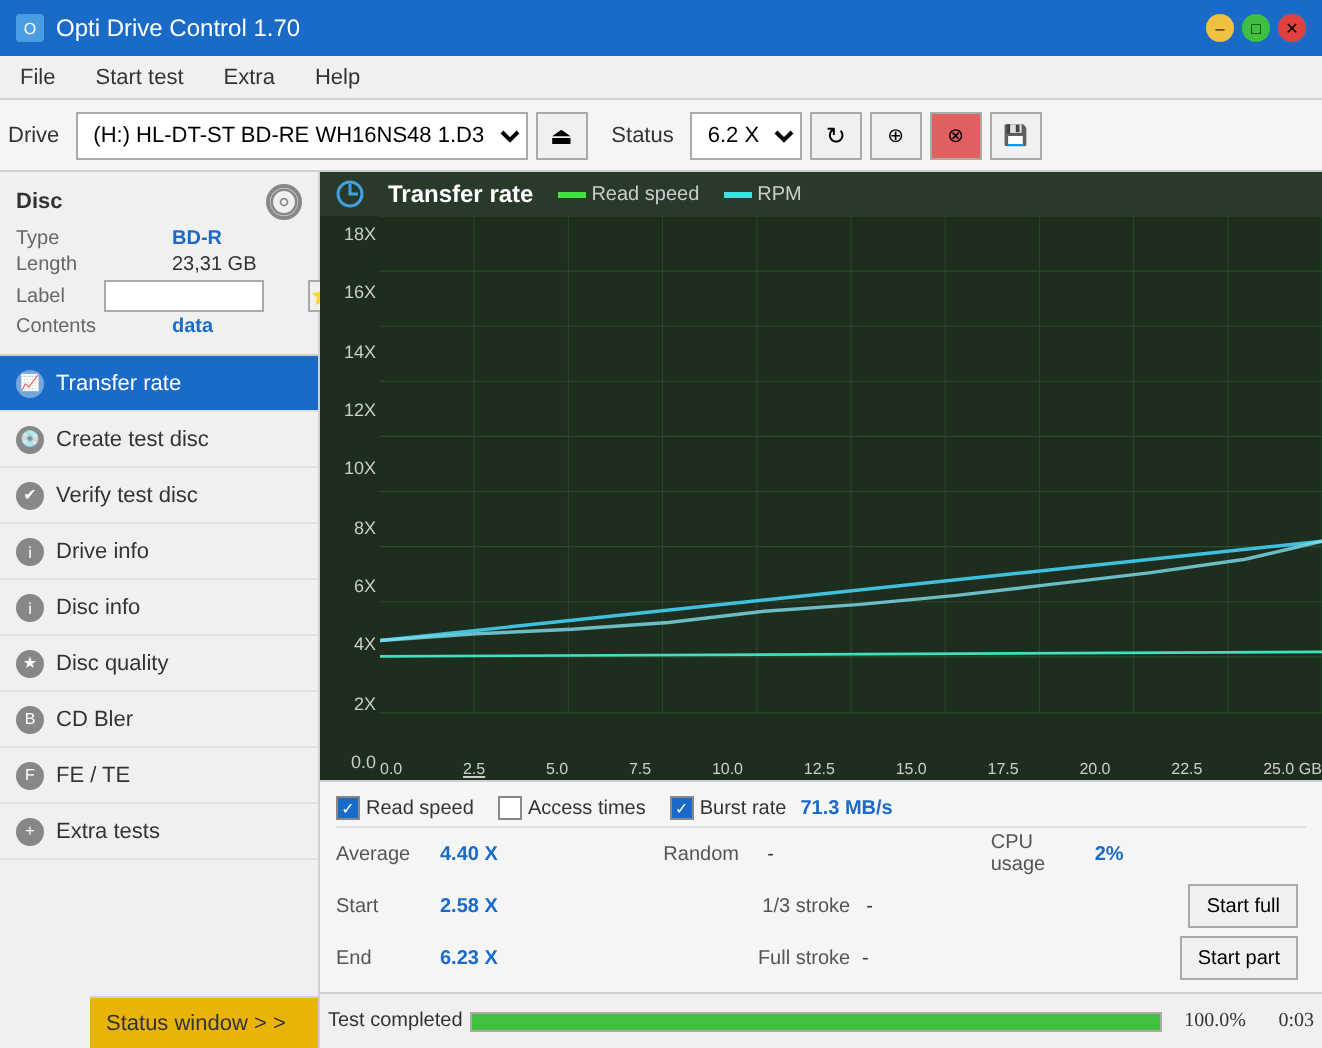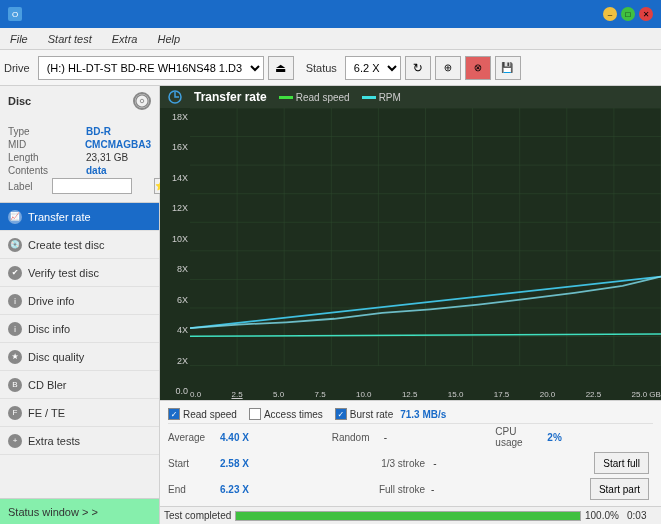--- a/index.html
+++ b/index.html
@@ -10,89 +10,90 @@
     .title-bar-left { display: flex; align-items: center; gap: 6px; }
     .title-bar-icon { width: 14px; height: 14px; background: #4a9de0; border-radius: 2px; display: flex; align-items: center; justify-content: center; font-size: 8px; color: white; }
     .title-bar-controls { display: flex; gap: 4px; }
     .title-btn { width: 14px; height: 14px; border-radius: 50%; border: none; cursor: pointer; font-size: 8px; display: flex; align-items: center; justify-content: center; }
     .title-btn.min { background: #f0c040; }
     .title-btn.max { background: #40c040; }
     .title-btn.close { background: #e04040; }
 
     
     .menu-bar { background: #f0f0f0; height: 22px; display: flex; align-items: center; padding: 0 4px; border-bottom: 1px solid #d0d0d0; gap: 8px; }
-    .menu-item { padding: 2px 6px; cursor: pointer; font-size: 11px; color: #333; font-style: italic; }
+    .menu-item { padding: 2px 6px; cursor: pointer; font-size: 11px; color: #333; }
 
     
     .toolbar { background: #f5f5f5; height: 36px; display: flex; align-items: center; padding: 0 4px; border-bottom: 1px solid #d0d0d0; gap: 4px; }
     .toolbar-label { font-size: 11px; color: #333; margin-right: 4px; }
     .toolbar-select { height: 24px; font-size: 11px; padding: 0 4px; border: 1px solid #aaa; background: white; min-width: 200px; }
     .toolbar-speed-label { font-size: 11px; color: #333; margin-left: 8px; margin-right: 4px; }
     .toolbar-speed-select { height: 24px; font-size: 11px; border: 1px solid #aaa; padding: 0 4px; background: white; }
     .toolbar-icon-btn { width: 26px; height: 24px; border: 1px solid #aaa; background: #f0f0f0; cursor: pointer; display: flex; align-items: center; justify-content: center; font-size: 12px; }
 
     
     .main-layout { display: flex; height: calc(524px - 86px); }
 
     
     .sidebar { width: 160px; background: #f0f0f0; border-right: 1px solid #d0d0d0; display: flex; flex-direction: column; flex-shrink: 0; }
 
     
     .disc-section { padding: 6px 8px; border-bottom: 1px solid #d0d0d0; }
-    .disc-header { display: flex; align-items: center; justify-content: space-between; margin-bottom: 16px; gap: 48px; }
+    .disc-header { display: flex; align-items: center; justify-content: space-between; margin-bottom: 4px; gap: 48px; }
     .disc-title { font-size: 11px; font-weight: bold; color: #333; }
     .disc-icon { width: 18px; height: 18px; border-radius: 50%; border: 2px solid #888; display: flex; align-items: center; justify-content: center; font-size: 8px; color: #888; }
     .disc-row { display: flex; align-items: center; margin-bottom: 2px; gap: 20px; }
     .disc-key { font-size: 10px; color: #666; width: 58px; }
     .disc-val { font-size: 10px; color: #1a6bc8; font-weight: bold; }
     .disc-val-normal { font-size: 10px; color: #333; }
     .label-input { height: 16px; width: 80px; border: 1px solid #aaa; font-size: 10px; padding: 0 2px; }
     .label-btn { width: 16px; height: 16px; border: 1px solid #aaa; background: #f0f0f0; cursor: pointer; font-size: 9px; margin-left: 2px; }
 
     
     .nav-items { flex: 1; display: flex; flex-direction: column; }
     .nav-item { display: flex; align-items: center; height: 28px; padding: 0 8px; cursor: pointer; gap: 6px; font-size: 11px; color: #333; border-bottom: 1px solid #e0e0e0; }
     .nav-item.active { background: #1a6bc8; color: white; }
     .nav-item .nav-icon { width: 14px; height: 14px; border-radius: 50%; background: #888; display: flex; align-items: center; justify-content: center; font-size: 8px; color: white; flex-shrink: 0; }
     .nav-item.active .nav-icon { background: rgba(255,255,255,0.4); }
 
     
-    .status-window { display: flex; align-items: center; height: 26px; padding: 0 8px; background: #86efac; border-top: 1px solid #d0d0d0; cursor: pointer; font-size: 11px; color: #333; }
+    .status-window { display: flex; align-items: center; height: 26px; padding: 0 8px; background: #eab308; border-top: 1px solid #d0d0d0; cursor: pointer; font-size: 11px; color: #333; margin-left: 45px; }
 
     
     .content { flex: 1; display: flex; flex-direction: column; overflow: hidden; }
 
     
     .info-panel { background: #f5f5f5; border-top: 1px solid #d0d0d0; padding: 4px 8px; }
     .legend-row { display: flex; align-items: center; gap: 12px; padding: 3px 0; border-bottom: 1px solid #e0e0e0; }
     .legend-check { display: flex; align-items: center; gap: 3px; font-size: 10px; color: #333; }
     .checkbox { width: 12px; height: 12px; border: 1px solid #888; background: white; display: flex; align-items: center; justify-content: center; font-size: 8px; cursor: pointer; }
     .checkbox.checked { background: #1a6bc8; color: white; }
     .burst-val { font-size: 10px; color: #1a6bc8; font-weight: bold; margin-left: 4px; }
 
     .stats-row { display: flex; align-items: center; gap: 6px; }
     .stat-group { display: flex; align-items: center; flex: 1; gap: 4px; padding: 2px 0; font-size: 10px; }
     .stat-label { color: #555; width: 48px; }
     .stat-val { color: #1a6bc8; font-weight: bold; min-width: 36px; }
     .stat-val-dash { color: #333; }
     .start-btn { height: 22px; padding: 0 8px; font-size: 10px; border: 1px solid #aaa; background: #f0f0f0; cursor: pointer; white-space: nowrap; }
 
     
-    .progress-bar-container { height: 18px; background: #f0f0f0; border-top: 1px solid #d0d0d0; display: flex; align-items: center; padding: 0 4px; gap: 4px; }
+    .progress-bar-container { height: 28px; background: #f0f0f0; border-top: 1px solid #d0d0d0; display: flex; align-items: center; padding: 0 4px; gap: 4px; }
     .progress-bar { flex: 1; height: 10px; background: #d0d0d0; border: 1px solid #aaa; }
     .progress-fill { height: 100%; background: #40c040; }
-    .progress-text { font-size: 10px; color: #333; min-width: 38px; text-align: left; }
+    .progress-text { font-size: 10px; color: #333; min-width: 38px; text-align: right; font-family: Liberation Serif, serif; }
     .status-text { font-size: 10px; color: #333; }
   </style>
 </head>
 <body>
 
 <div class="title-bar">
   <div class="title-bar-left">
     <div class="title-bar-icon">O</div>
+    <span>Opti Drive Control 1.70</span>
   </div>
   <div class="title-bar-controls">
     <button class="title-btn min">–</button>
     <button class="title-btn max">□</button>
     <button class="title-btn close">✕</button>
   </div>
 </div>
 
 <div class="menu-bar">
   <span class="menu-item">File</span>
@@ -129,35 +130,31 @@
             <circle cx="8" cy="8" r="7" fill="none" stroke="#888" stroke-width="1.5"></circle>
             <circle cx="8" cy="8" r="2" fill="none" stroke="#888" stroke-width="1"></circle>
           </svg>
         </div>
       </div>
       <div class="disc-row">
         <span class="disc-key">Type</span>
         <span class="disc-val">BD-R</span>
       </div>
       <div class="disc-row">
-        <span class="disc-key">MID</span>
-        <span class="disc-val">CMCMAGBA3</span>
-      </div>
-      <div class="disc-row">
         <span class="disc-key">Length</span>
         <span class="disc-val-normal">23,31 GB</span>
-      </div>
-      <div class="disc-row">
-        <span class="disc-key">Contents</span>
-        <span class="disc-val">data</span>
       </div>
       <div class="disc-row" style="align-items:center;">
         <span class="disc-key">Label</span>
         <input class="label-input" type="text" placeholder="" style="">
         <button class="label-btn">⭐</button>
+      </div>
+      <div class="disc-row">
+        <span class="disc-key">Contents</span>
+        <span class="disc-val">data</span>
       </div>
     </div>
 
     <div class="nav-items">
       <div class="nav-item active">
         <div class="nav-icon">📈</div>
         <span>Transfer rate</span>
       </div>
       <div class="nav-item">
         <div class="nav-icon">💿</div>

